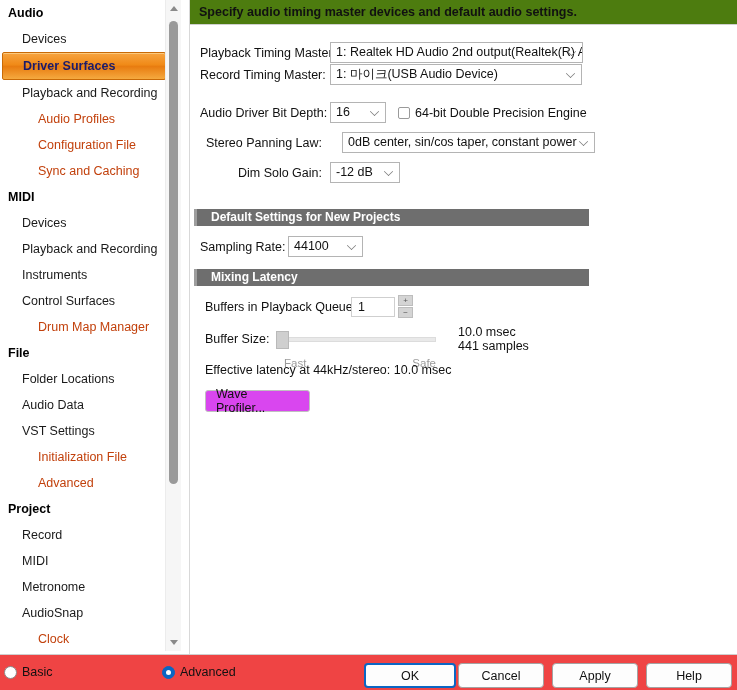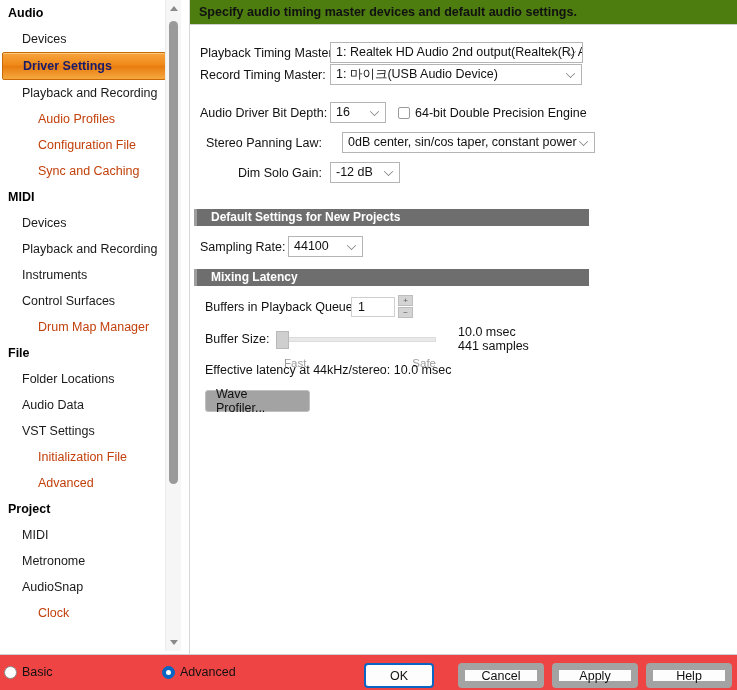--- a/index.html
+++ b/index.html
@@ -125,21 +125,21 @@
     background:#cfcfcf;border:1px solid #b9b9b9;
   }
   .ends{position:relative;width:160px;height:13px;color:#9b9b9b;font-size:11.5px;}
   .ends .f{position:absolute;left:8px;top:0;}
   .ends .s{position:absolute;right:0px;top:0;}
 
   .msec{font-size:12.5px;color:#111;line-height:14px;}
 
   
   .pbtn{
-    box-sizing:border-box;height:22px;background:#a3a3a3;
+    box-sizing:border-box;height:22px;background:#d946ef;
     border:1px solid #c0c0c0;border-radius:3px;
     font-size:12.5px;color:#111;padding:0 10px;cursor:pointer;
     display:inline-flex;align-items:center;justify-content:center;
   }
 
   
   #footer{
     position:absolute;left:0;bottom:0;width:737px;height:35px;
     background:#ef4444;border-top:1px solid #cfcfcf;padding-left:31px;
   }
@@ -148,53 +148,54 @@
     width:13px;height:13px;border-radius:50%;box-sizing:border-box;
     border:1px solid #8b8b8b;background:#fff;margin-right:5px;
     display:inline-flex;align-items:center;justify-content:center;
   }
   .radio.on{border-color:#0b66c3;background:#0b66c3;}
   .radio.on::after{content:"";width:5px;height:5px;border-radius:50%;background:#fff;}
   .radio-lbl{font-size:12.5px;color:#111;}
 
   .fbtn{
     position:absolute;top:8px;height:25px;box-sizing:border-box;
-    background:#fdfdfd;border:7px solid #a3a3a3;border-radius:4px;
+    background:#fdfdfd;border:1px solid #a3a3a3;border-radius:4px;
     font-size:12.5px;color:#111;display:flex;align-items:center;justify-content:center;
     cursor:pointer;
   }
   .fbtn.primary{border:2px solid #0b66c3;}
 </style>
 </head>
 <body>
 
 <div id="app">
 
   <div id="sidebar">
     <div id="nav">
         <div class="grp">Audio</div>
         <div class="itm">Devices</div>
-        <div class="itm sel">Driver Settings</div>
+        <div class="itm sel">Driver Surfaces</div>
         <div class="itm">Playback and Recording</div>
         <div class="itm link">Audio Profiles</div>
         <div class="itm link">Configuration File</div>
         <div class="itm link">Sync and Caching</div>
         <div class="grp">MIDI</div>
         <div class="itm">Devices</div>
         <div class="itm">Playback and Recording</div>
         <div class="itm">Instruments</div>
         <div class="itm">Control Surfaces</div>
         <div class="itm link">Drum Map Manager</div>
         <div class="grp">File</div>
         <div class="itm">Folder Locations</div>
         <div class="itm">Audio Data</div>
         <div class="itm">VST Settings</div>
         <div class="itm link">Initialization File</div>
         <div class="itm link">Advanced</div>
         <div class="grp">Project</div>
+        <div class="itm">Record</div>
         <div class="itm">MIDI</div>
         <div class="itm">Metronome</div>
         <div class="itm">AudioSnap</div>
         <div class="itm link">Clock</div>
       </div>
 
     <div id="sbar">
       <div class="sb-arrow sb-up">
           <span></span>
         </div>
@@ -305,19 +306,19 @@
   <div id="footer">
     <div class="radio-wrap" style="left:4px;">
       <span class="radio"></span>
       <span class="radio-lbl">Basic</span>
     </div>
     <div class="radio-wrap" style="left:162px;">
       <span class="radio on"></span>
       <span class="radio-lbl">Advanced</span>
     </div>
 
-    <div class="fbtn primary" style="left:364px;width:70px;">OK</div>
+    <div class="fbtn primary" style="left:364px;width:92px;">OK</div>
     <div class="fbtn" style="left:458px;width:86px;">Cancel</div>
     <div class="fbtn" style="left:552px;width:86px;">Apply</div>
     <div class="fbtn" style="left:646px;width:86px;">Help</div>
   </div>
 
 </div>
 
 </body></html>

